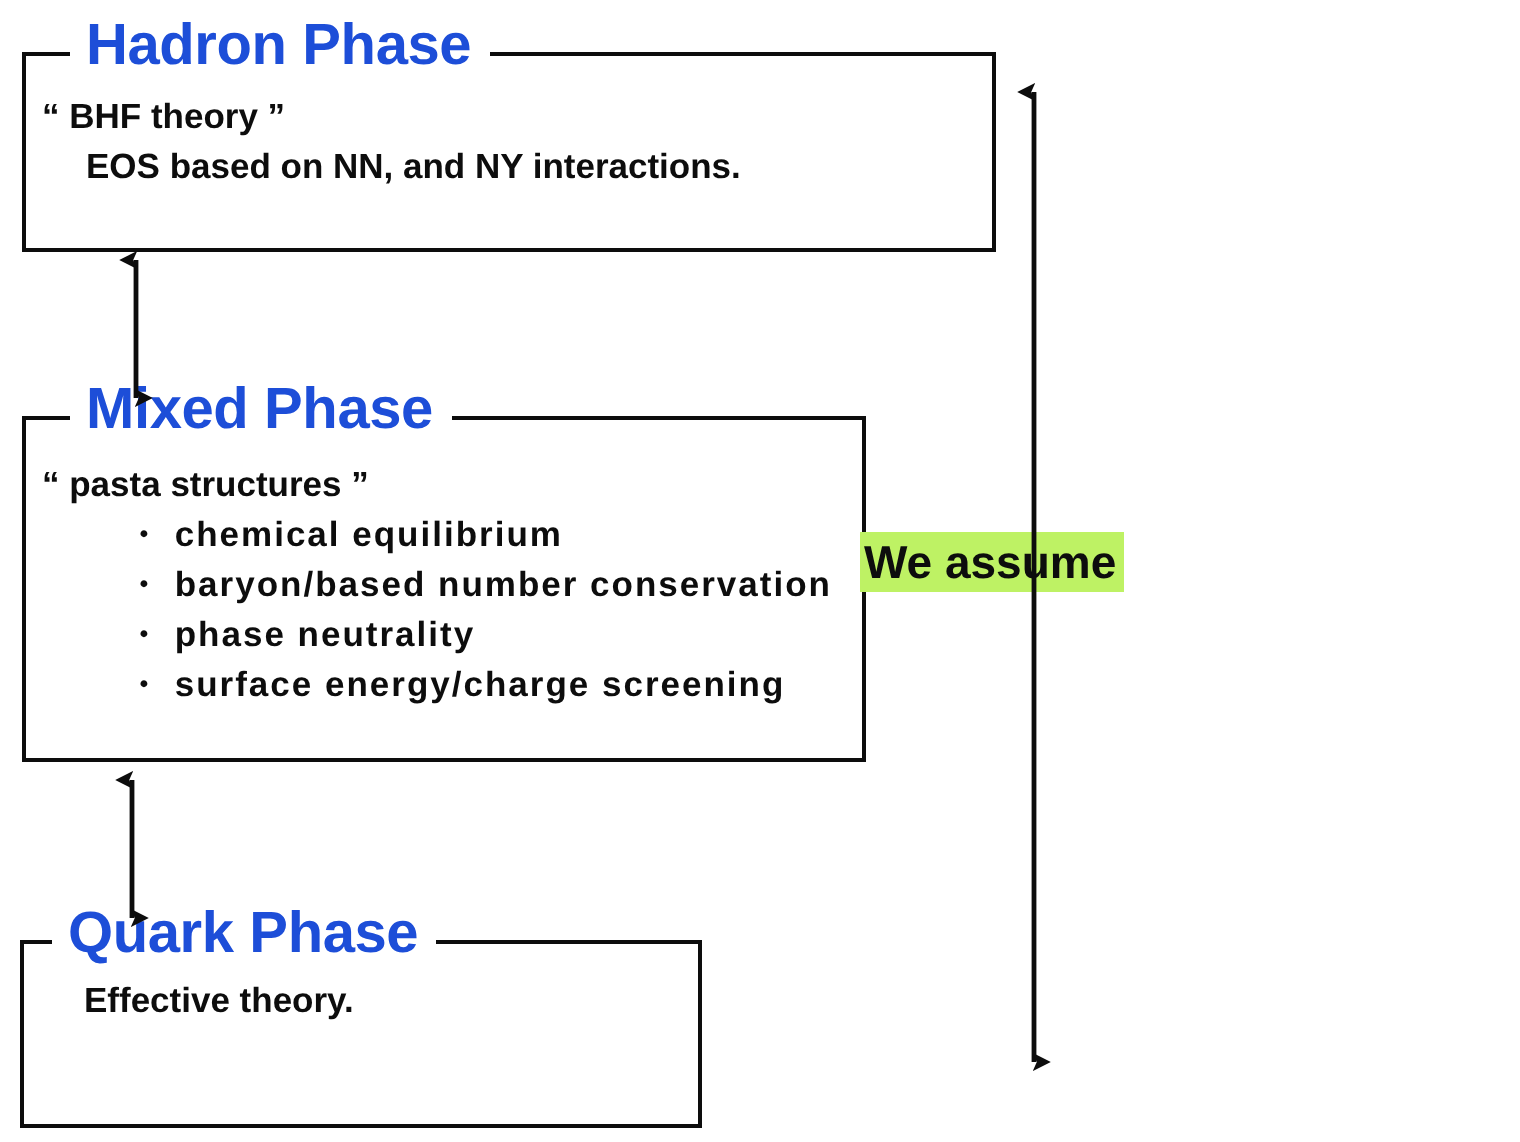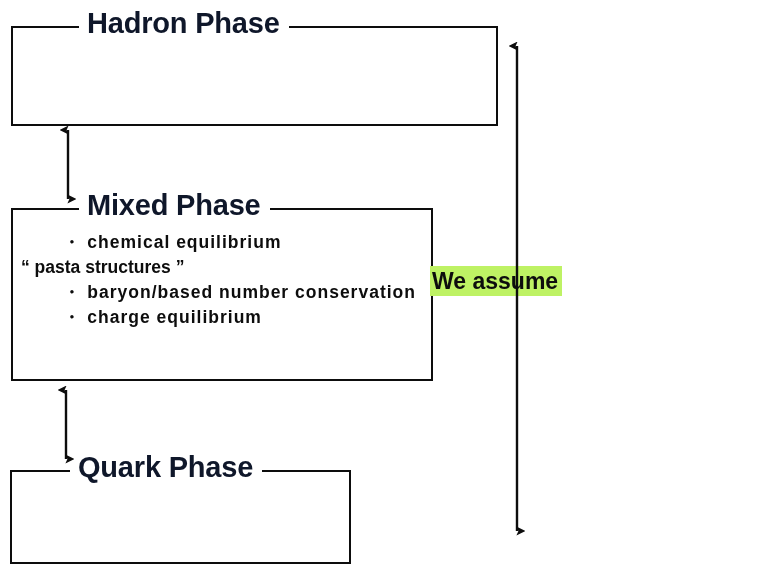--- a/index.html
+++ b/index.html
@@ -30,22 +30,21 @@
   .phase-title {
     position: absolute;
     top: -22px;
     background: #ffffff;
     padding: 0 9px 0 8px;
     font-size: 29px;
     font-weight: bold;
     line-height: 34px;
     letter-spacing: -0.2px;
     white-space: nowrap;
-    color: #0f172a;
-    margin-left: 44px;
+    color: #1d4ed8;
   }
   .phase-body {
     position: absolute;
     left: 8px;
     right: 6px;
     font-size: 17.5px;
     font-weight: bold;
     line-height: 25px;
     color: #0d0d0d;
     white-space: nowrap;
@@ -92,35 +91,41 @@
   }
   .note-line { display: block; }
 </style>
 </head>
 <body>
 
 <div id="canvas">
 
   <div class="phase-box" id="box-hadron">
     <div class="phase-title">Hadron Phase</div>
+    <div class="phase-body">
+      <span class="body-line">“ BHF theory ”</span>
+      <span class="body-line indent-1">EOS based on NN, and NY interactions.</span>
+    </div>
   </div>
 
   <div class="phase-box" id="box-mixed">
     <div class="phase-title">Mixed Phase</div>
     <div class="phase-body">
+      <span class="body-line">“ pasta structures ”</span>
       <span class="body-line indent-2 bullet-dot">・ chemical equilibrium</span>
-      <span class="body-line">“ pasta structures ”</span>
       <span class="body-line indent-2 bullet-dot">・ baryon/based number conservation</span>
-      <span class="body-line indent-2 bullet-dot">・ charge equilibrium</span>
+      <span class="body-line indent-2 bullet-dot">・ phase neutrality</span>
+      <span class="body-line indent-2 bullet-dot">・ surface energy/charge screening</span>
     </div>
   </div>
 
   <div class="phase-box" id="box-quark">
     <div class="phase-title">Quark Phase</div>
     <div class="phase-body">
+      <span class="body-line indent-1">Effective theory.</span>
     </div>
   </div>
 
   <div id="assume-note">
     <span class="note-line">We assume</span>
   </div>
 
   <svg id="arrow-layer" viewBox="0 0 760 571">
     <defs>
       <marker id="head-up" markerWidth="9" markerHeight="9" refX="4.5" refY="8.4" orient="auto-start-reverse" markerUnits="userSpaceOnUse">

